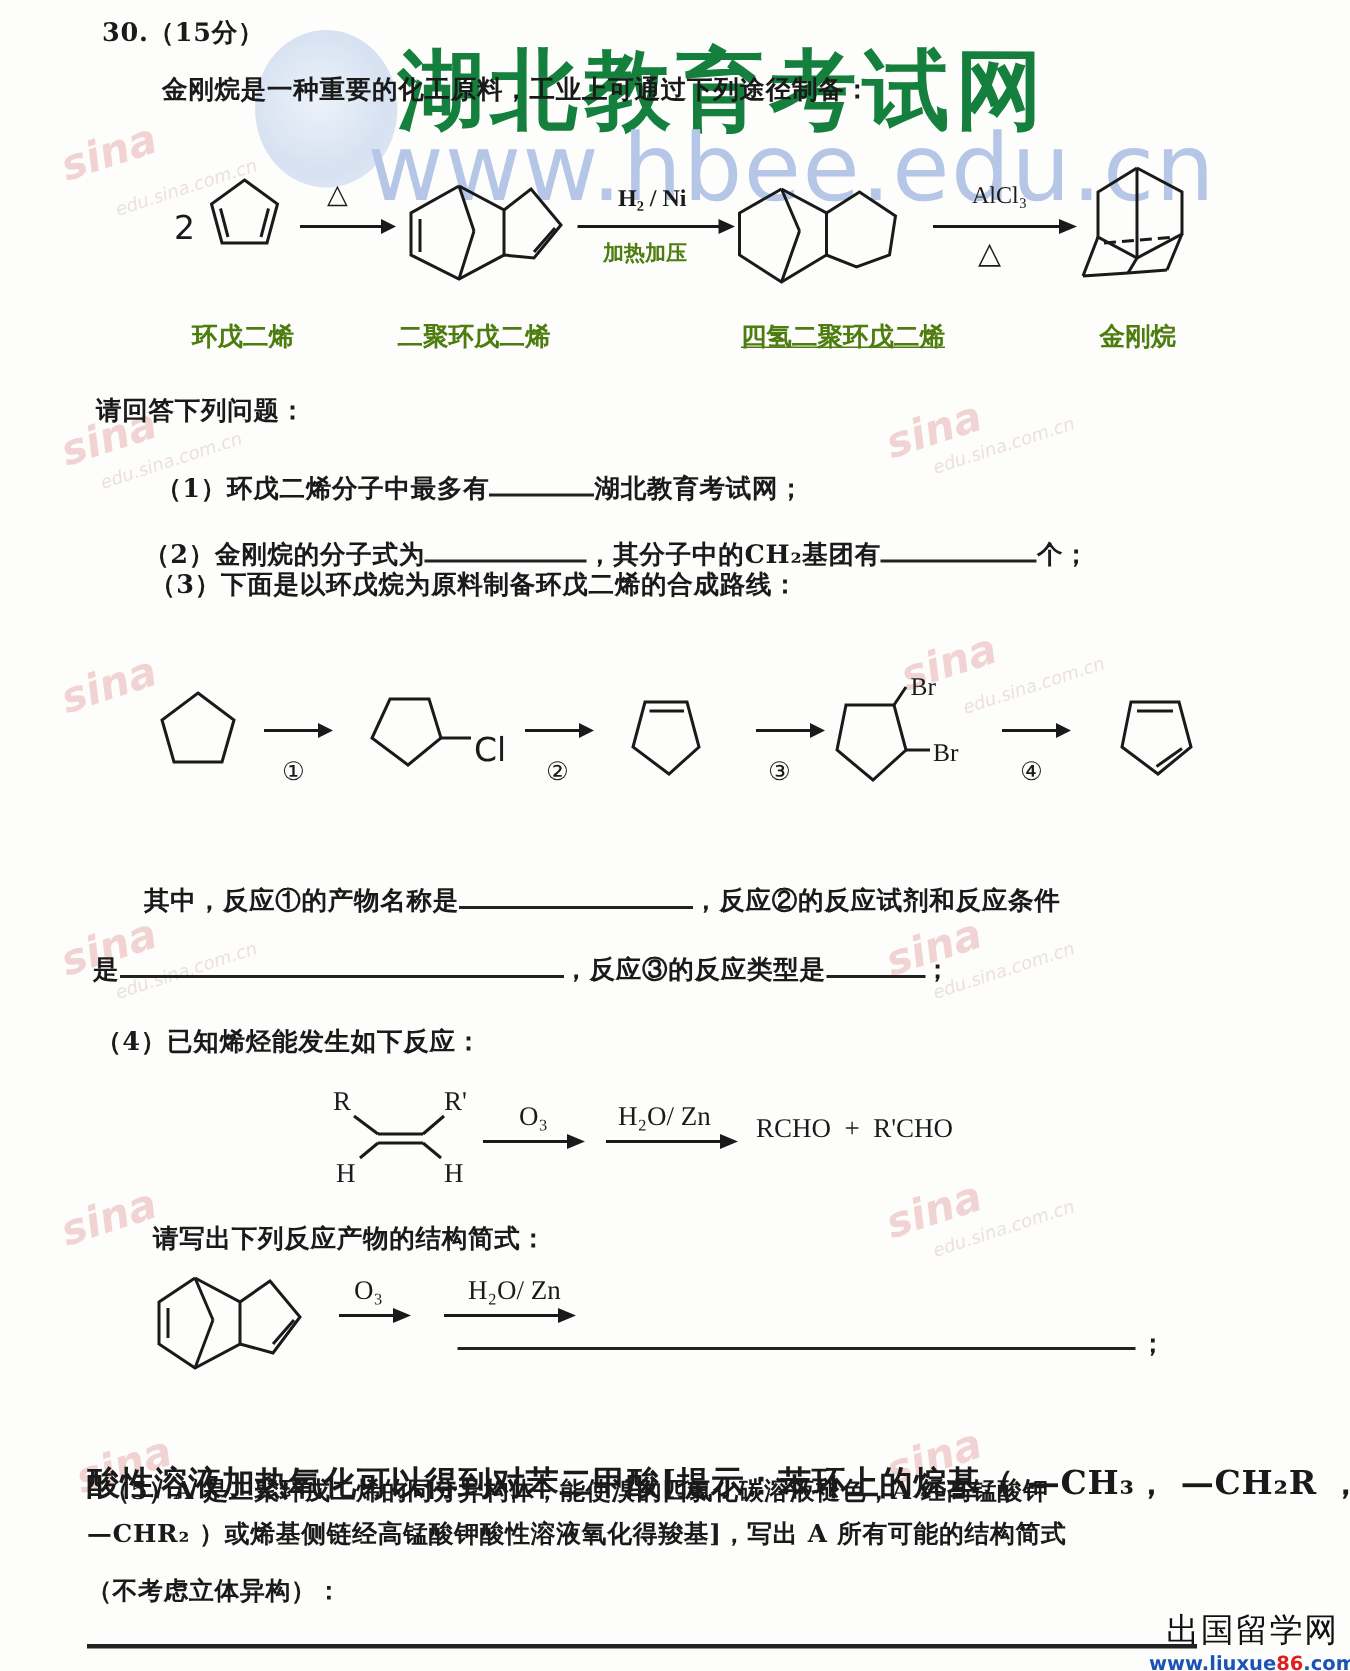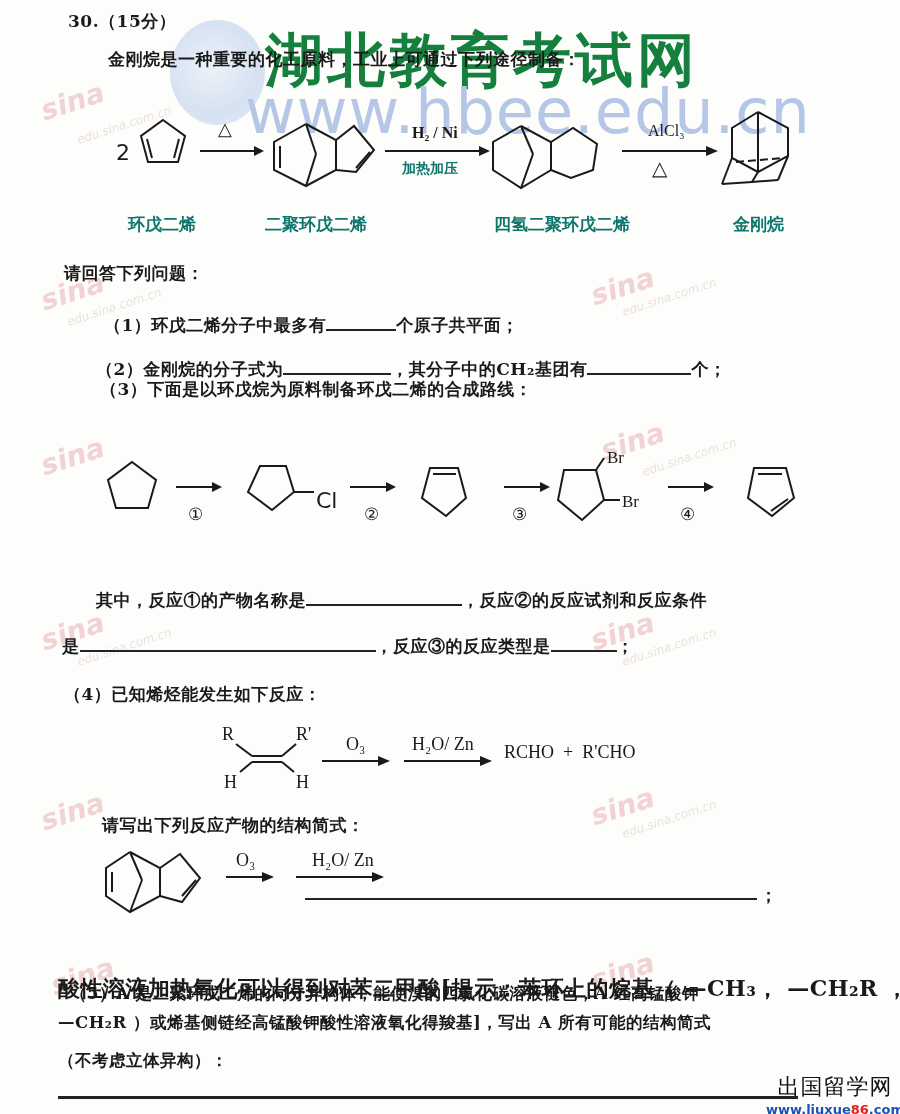--- a/index.html
+++ b/index.html
@@ -2,21 +2,21 @@
 <html><head>
 <meta charset="utf-8">
 <style>
   html, body { margin:0; padding:0; }
   body {
     width:900px; height:1114px; background:#fdfdfb; position:relative; overflow:hidden;
     font-family:"DejaVu Serif", "Liberation Serif", serif; color:#1a1a1a;
   }
   .abs { position:absolute; }
   .txt { font-size:17px; font-weight:bold; letter-spacing:0.5px; white-space:nowrap; }
-  .lbl { font-size:17px; font-weight:bold; color:#0f766e; white-space:nowrap; }
+  .lbl { font-size:17px; font-weight:bold; color:#4d7c0f; white-space:nowrap; }
   .blank { display:inline-block; border-bottom:2px solid #222; height:16px; vertical-align:baseline; }
   
   .wm-red { color:#15803d; font-family:"DejaVu Sans", sans-serif; font-weight:bold; }
   .wm-blue { color:#b5c6e6; font-family:"DejaVu Sans", sans-serif; }
   .wm-sina { color:#f1d3d3; font-family:"DejaVu Sans", sans-serif; font-weight:bold; font-style:italic; transform:rotate(-18deg); }
   .wm-sina-sub { color:#ece0e0; font-family:"DejaVu Sans", sans-serif; font-style:italic; font-size:12px; transform:rotate(-18deg); }
   .globe { border-radius:50%; background:radial-gradient(circle at 45% 45%, #e6eef8 0%, #c9d8ee 60%, #dde6f3 100%); opacity:0.75; }
   svg { position:absolute; overflow:visible; }
   svg line, svg polyline, svg polygon, svg path { stroke:#1a1a1a; stroke-width:2; fill:none; }
   .chem { font-size:16px; font-weight:normal; font-family:"Liberation Serif", serif; white-space:nowrap; }
@@ -108,27 +108,27 @@
   <line x1="14" y1="48" x2="4" y2="74"></line>
   <line x1="4" y1="74" x2="34" y2="72"></line>
   <line x1="40" y1="62" x2="34" y2="72"></line>
   <line x1="70" y1="46" x2="60" y2="70"></line>
   <line x1="60" y1="70" x2="34" y2="72" style="stroke-dasharray:0"></line>
   <line x1="18" y1="52" x2="66" y2="48" style="stroke-dasharray:8,4;"></line>
 </svg>
 
 <div class="abs lbl" style="left:128px;top:213px;">环戊二烯</div>
 <div class="abs lbl" style="left:265px;top:213px;">二聚环戊二烯</div>
-<div class="abs lbl" style="left:494px;top:213px;">四氢二聚环戊二烯</div>
+<div class="abs lbl" style="left:494px;top:213px;text-decoration:underline;">四氢二聚环戊二烯</div>
 <div class="abs lbl" style="left:733px;top:213px;">金刚烷</div>
 
 <div class="abs txt" style="left:64px;top:262px;">请回答下列问题：</div>
 
 <div class="abs txt" style="left:104px;top:313px;">
-  <span>（1）环戊二烯分子中最多有</span><span class="blank" style="width:70px;"></span><span>个原子共平面；</span>
+  <span>（1）环戊二烯分子中最多有</span><span class="blank" style="width:70px;"></span><span>湖北教育考试网；</span>
 </div>
 
 <div class="abs txt" style="left:96px;top:357px;">
   <span>（2）金刚烷的分子式为</span><span class="blank" style="width:108px;"></span><span>，其分子中的CH₂基团有</span><span class="blank" style="width:104px;"></span><span>个；</span>
 </div>
 
 <div class="abs txt" style="left:100px;top:378px;">（3）下面是以环戊烷为原料制备环戊二烯的合成路线：</div>
 
 <svg style="left:106px;top:460px;" width="52" height="52">
   <polygon points="26,2 50,20 42,48 10,48 2,20"></polygon>
@@ -230,20 +230,20 @@
 <div class="abs chem" style="left:312px;top:850px;font-size:18px;">H₂O/ Zn</div>
 <svg style="left:296px;top:872px;" width="88" height="10">
   <line x1="0" y1="5" x2="78" y2="5"></line>
     <polygon points="76,0 88,5 76,10" style="fill:#1a1a1a;stroke:none"></polygon>
 </svg>
 <span class="abs blank" style="left:305px;top:882px;width:452px;"></span>
 <div class="abs txt" style="left:760px;top:884px;">；</div>
 
 <div class="abs txt" style="left:70px;top:935px;font-size:16.5px;margin-top:48px;">（5）A 是二聚环戊二烯的同分异构体，能使溴的四氯化碳溶液褪色，A 经高锰酸钾</div>
 <div class="abs txt" style="left:58px;top:974px;font-size:22px;">酸性溶液加热氧化可以得到对苯二甲酸[提示：苯环上的烷基（ —CH₃， —CH₂R ，</div>
-<div class="abs txt" style="left:58px;top:1012px;font-size:16.5px;">—CH₂R ）或烯基侧链经高锰酸钾酸性溶液氧化得羧基]，写出 A 所有可能的结构简式</div>
+<div class="abs txt" style="left:58px;top:1012px;font-size:16.5px;">—CHR₂ ）或烯基侧链经高锰酸钾酸性溶液氧化得羧基]，写出 A 所有可能的结构简式</div>
 <div class="abs txt" style="left:58px;top:1050px;font-size:16.5px;">（不考虑立体异构）：</div>
 <span class="abs blank" style="left:58px;top:1090px;width:740px;height:6px;border-bottom-width:3px;"></span>
 
 <div class="abs" style="left:766px;top:1072px;text-align:center;">
   <div class="logo-cn">出国留学网</div>
   <div class="logo-url"><span>www.liuxue</span><span class="hl">86</span><span>.com</span></div>
 </div>
 
 </body></html>

